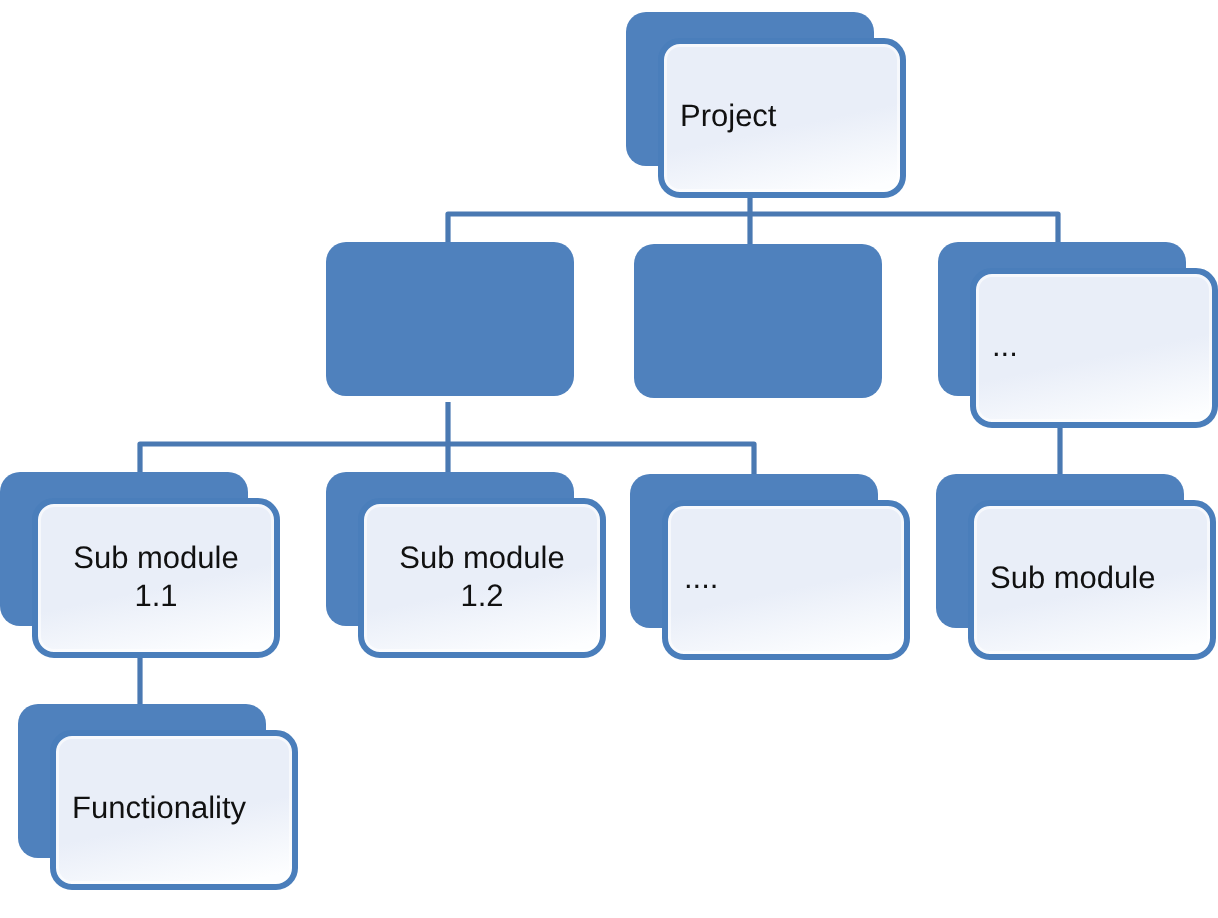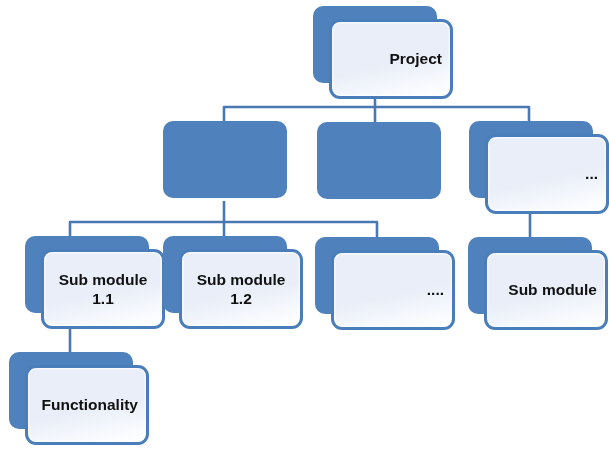--- a/index.html
+++ b/index.html
@@ -20,36 +20,35 @@
     border-radius:10px;
   }
   .front{
     position:absolute;left:16px;top:13px;
     width:124px;height:80px;
     box-sizing:border-box;
     border:3px solid #4a7ebb;
     border-radius:11px;
     background:linear-gradient(168deg,#e9eef8 55%,#fdfeff 94%);
     box-shadow:inset 0 0 0 1.5px rgba(255,255,255,0.6);
-    display:flex;align-items:center;justify-content:flex-end;
+    display:flex;align-items:center;justify-content:flex-start;
     text-align:center;
-    font-weight:bold;
   }
   .label{
     font-size:15.5px;
     line-height:1.25;
     color:#111111;
     padding:0 8px;
   }
   
   .n-project{left:313px;top:6px;}
   .n-module1{left:163px;top:121px;}
   .n-module2{left:317px;top:122px;}
   .n-dots-top{left:469px;top:121px;}
-  .n-sub11{left:25px;top:236px;}
+  .n-sub11{left:0;top:236px;}
   .n-sub12{left:163px;top:236px;}
   .n-dots-mid{left:315px;top:237px;}
   .n-submodule{left:468px;top:237px;}
   .n-functionality{left:9px;top:352px;}
 </style>
 </head>
 <body>
 
 <div class="canvas">
 

